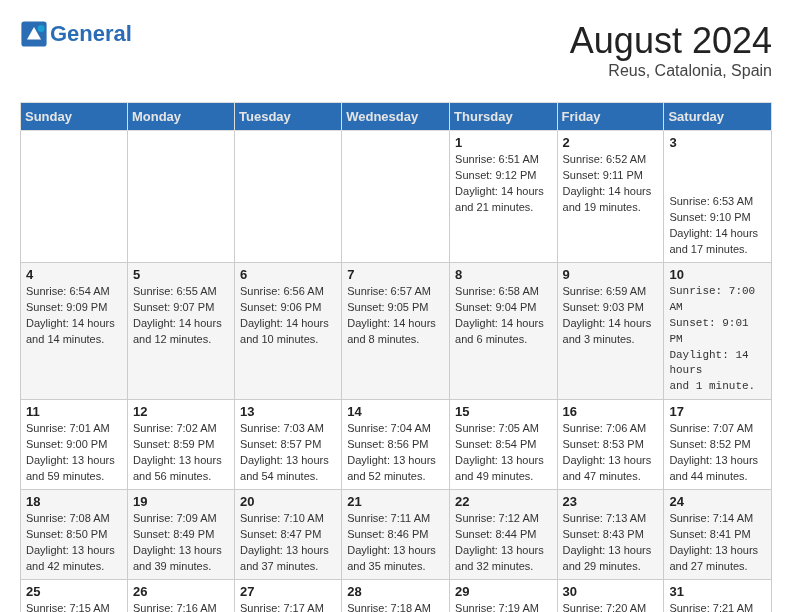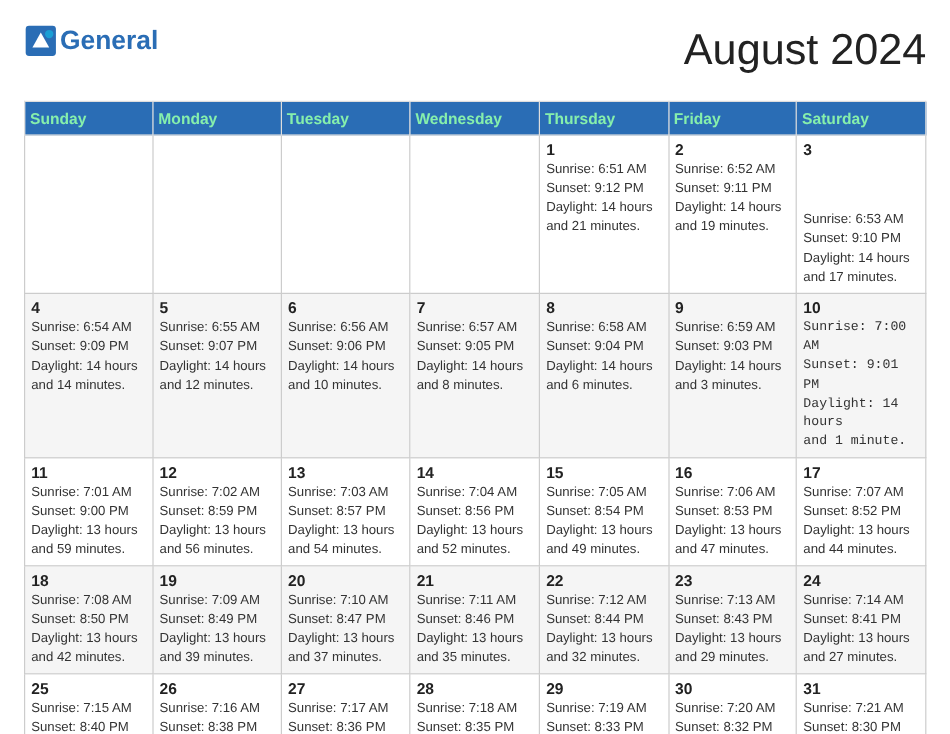--- a/index.html
+++ b/index.html
@@ -46,21 +46,21 @@
       font-size: 16px;
       color: #444;
     }
     .calendar {
       width: 100%;
       border-collapse: collapse;
       font-size: 11px;
     }
     .calendar thead tr th {
       background-color: #2a6db5;
-      color: #86efac;
+      color: #e5e5e5;
       padding: 6px 4px;
       text-align: left;
       font-size: 13px;
       font-weight: bold;
       border: 1px solid #ddd;
     }
     .calendar tbody tr td {
       border: 1px solid #ccc;
       vertical-align: top;
       padding: 4px 5px;
@@ -95,20 +95,21 @@
       <rect x="2" y="2" width="36" height="36" rx="4" fill="#2a6db5"></rect>
       <polygon points="10,28 20,10 30,28" fill="white"></polygon>
       <circle cx="30" cy="12" r="5" fill="#1a9ed4"></circle>
     </svg>
     <div class="logo-text">
       <div><span>General</span></div>
     </div>
   </div>
   <div class="title-block">
     <div class="main-title">August 2024</div>
+    <div class="subtitle">Reus, Catalonia, Spain</div>
   </div>
 </div>
 
 <table class="calendar">
   <thead>
     <tr>
     <th>Sunday</th>
         <th>Monday</th>
         <th>Tuesday</th>
         <th>Wednesday</th>

